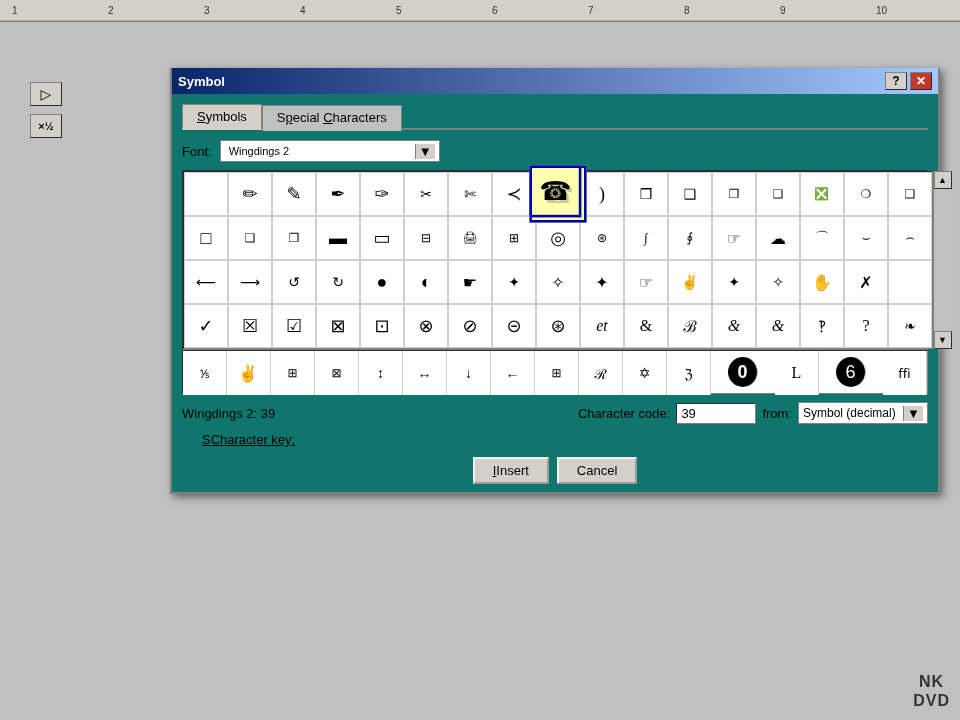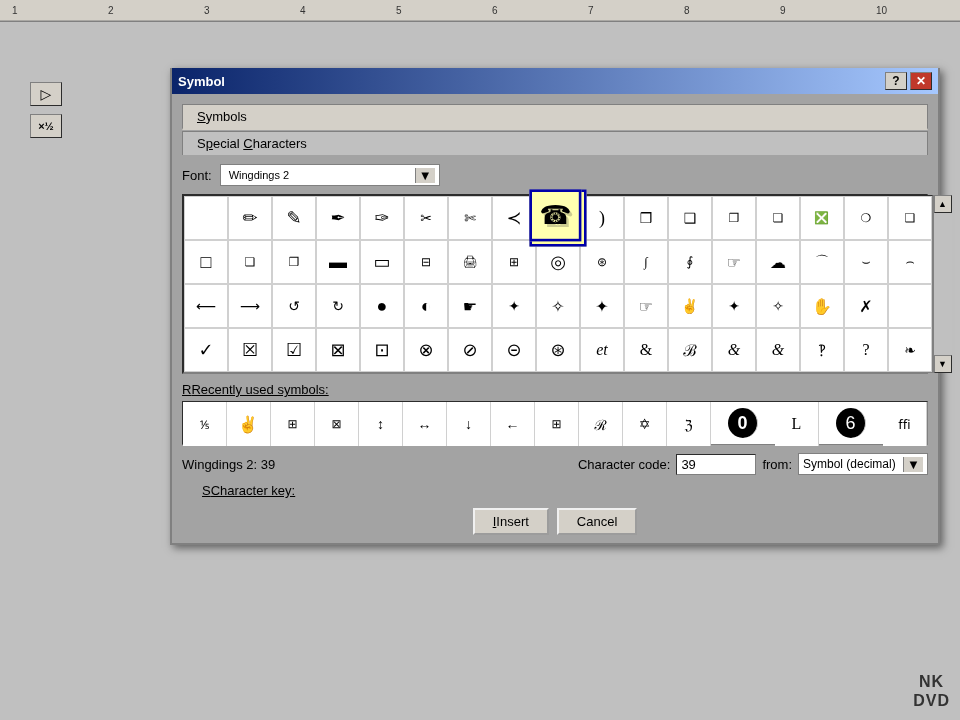--- a/index.html
+++ b/index.html
@@ -63,21 +63,21 @@
       text-align: center;
       line-height: 1.2;
     }
 
     
     .dialog-overlay {
       position: absolute;
       top: 68px;
       left: 170px;
       width: 770px;
-      background: #a3a3a3;
+      background: #0f766e;
       border: 2px solid #808080;
       border-top: none;
       box-shadow: 3px 3px 8px rgba(0,0,0,0.5);
     }
 
     
     .title-bar {
       background: linear-gradient(to right, #0a246a, #a6c8ff);
       color: white;
       padding: 4px 6px;
@@ -113,21 +113,20 @@
     
     .dialog-body {
       padding: 8px 10px;
     }
 
     
     .tabs {
       display: flex;
       border-bottom: 2px solid #808080;
       margin-bottom: 10px;
-      flex-direction: column;
     }
     .tab {
       padding: 4px 14px;
       background: #d4d0c8;
       border: 1px solid #808080;
       border-bottom: none;
       cursor: pointer;
       font-size: 13px;
       position: relative;
       top: 2px;
@@ -453,23 +452,20 @@
         <div class="symbol-cell" style="font-size:14px;">❧</div>
       </div>
 
       <div class="grid-scrollbar">
         <div class="scroll-btn">▲</div>
         <div class="scroll-track"></div>
         <div class="scroll-btn">▼</div>
       </div>
     </div>
 
-    <div class="recently-label">
-      <span style="text-decoration:underline;">R</span><span>Recently used symbols:</span>
-    </div>
     <div class="recently-grid" style="display:flex; border:1px inset #808080; background:white; height:44px;">
       <div class="recently-cell" style="font-size:12px; font-family:serif;">⅕</div>
       <div class="recently-cell" style="font-size:16px;">✌</div>
       <div class="recently-cell" style="font-size:12px;">⊞</div>
       <div class="recently-cell" style="font-size:12px;">⊠</div>
       <div class="recently-cell" style="font-size:14px;">↕</div>
       <div class="recently-cell" style="font-size:14px;">↔</div>
       <div class="recently-cell" style="font-size:14px;">↓</div>
       <div class="recently-cell" style="font-size:14px;">←</div>
       <div class="recently-cell" style="font-size:12px;">⊞</div>

